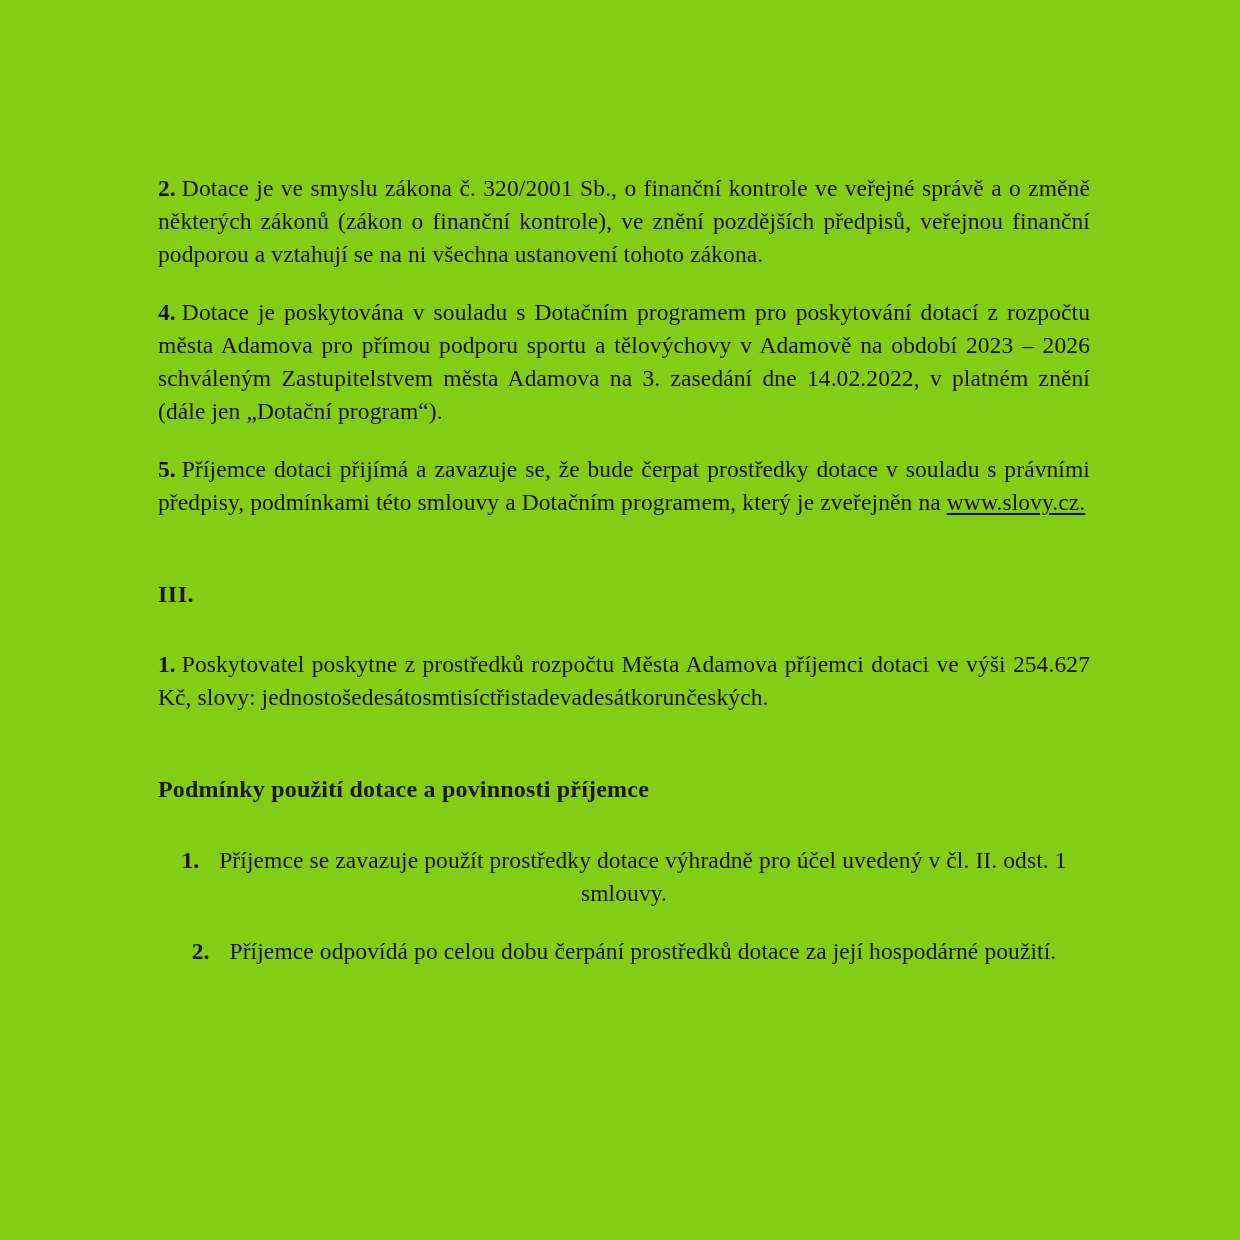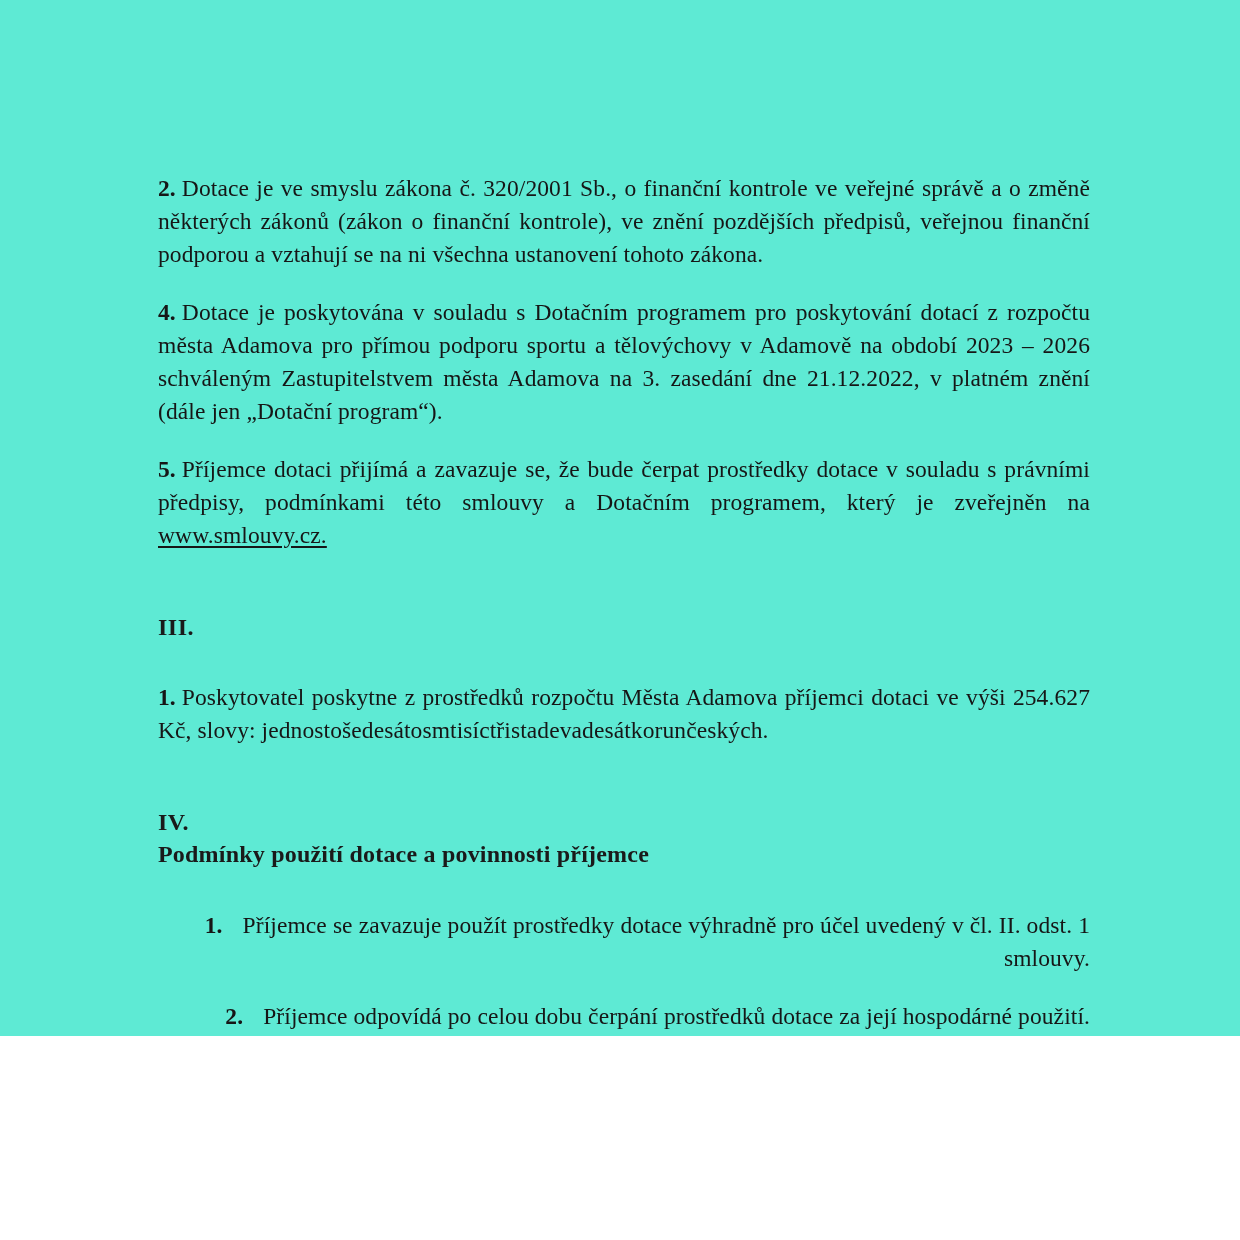--- a/index.html
+++ b/index.html
@@ -11,22 +11,22 @@
     width: 1240px;
     height: 1240px;
     overflow: hidden;
     font-family: "Liberation Serif", "DejaVu Serif", serif;
     color: #1a1a1a;
   }
 
   .page {
     position: relative;
     width: 1240px;
-    height: 1036px;
-    background: #5eead4;
+    height: 1240px;
+    background: #84cc16;
     box-sizing: border-box;
   }
 
   .content {
     position: absolute;
     left: 158px;
     top: 172px;
     width: 932px;
   }
 
@@ -45,21 +45,21 @@
   }
   .para .gap {
     display: inline-block;
     width: 6px;
   }
   .para .gap-wide {
     display: inline-block;
     width: 20px;
   }
   .para.noindent-left {
-    text-align: right;
+    text-align: center;
   }
 
   .link {
     text-decoration: underline;
     text-underline-offset: 3px;
     color: #161616;
   }
 
   
   .heading-block {
@@ -84,39 +84,38 @@
 </style>
 </head>
 <body>
 
 <div class="page">
   <div class="content">
 
     <p class="para"><span class="num">2.</span><span class="gap"></span><span>Dotace je ve smyslu zákona č. 320/2001 Sb., o finanční kontrole ve veřejné správě a o změně některých zákonů (zákon o finanční kontrole), ve znění pozdějších předpisů, veřejnou finanční podporou a vztahují se na ni všechna ustanovení tohoto zákona.</span></p>
 
 
-    <p class="para"><span class="num">4.</span><span class="gap"></span><span>Dotace je poskytována v souladu s Dotačním programem pro poskytování dotací z rozpočtu města Adamova pro přímou podporu sportu a tělovýchovy v Adamově na období 2023 – 2026 schváleným Zastupitelstvem města Adamova na 3. zasedání dne 21.12.2022, v platném znění (dále jen „Dotační program“).</span></p>
+    <p class="para"><span class="num">4.</span><span class="gap"></span><span>Dotace je poskytována v souladu s Dotačním programem pro poskytování dotací z rozpočtu města Adamova pro přímou podporu sportu a tělovýchovy v Adamově na období 2023 – 2026 schváleným Zastupitelstvem města Adamova na 3. zasedání dne 14.02.2022, v platném znění (dále jen „Dotační program“).</span></p>
 
-    <p class="para"><span class="num">5.</span><span class="gap"></span><span>Příjemce dotaci přijímá a zavazuje se, že bude čerpat prostředky dotace v souladu s právními předpisy, podmínkami této smlouvy a Dotačním programem, který je zveřejněn na </span><span class="link">www.smlouvy.cz.</span></p>
+    <p class="para"><span class="num">5.</span><span class="gap"></span><span>Příjemce dotaci přijímá a zavazuje se, že bude čerpat prostředky dotace v souladu s právními předpisy, podmínkami této smlouvy a Dotačním programem, který je zveřejněn na </span><span class="link">www.slovy.cz.</span></p>
 
     <div class="spacer-lg"></div>
 
     <div class="heading-block">
       <div class="heading-roman">III.</div>
     </div>
 
     <div class="spacer-sm"></div>
 
     <p class="para"><span class="num">1.</span><span class="gap"></span><span>Poskytovatel poskytne z prostředků rozpočtu Města Adamova příjemci dotaci ve výši 254.627 Kč, slovy: jednostošedesátosmtisíctřistadevadesátkorunčeských.</span></p>
 
 
     <div class="spacer-lg"></div>
 
     <div class="heading-block">
-      <div class="heading-roman">IV.</div>
       <div class="heading-title">Podmínky použití dotace a povinnosti příjemce</div>
     </div>
 
     <div class="spacer-sm"></div>
 
     <p class="para noindent-left"><span class="num">1.</span><span class="gap-wide"></span><span>Příjemce se zavazuje použít prostředky dotace výhradně pro účel uvedený v čl. II. odst. 1 smlouvy.</span></p>
 
     <p class="para noindent-left"><span class="num">2.</span><span class="gap-wide"></span><span>Příjemce odpovídá po celou dobu čerpání prostředků dotace za její hospodárné použití.</span></p>
 
   </div>

